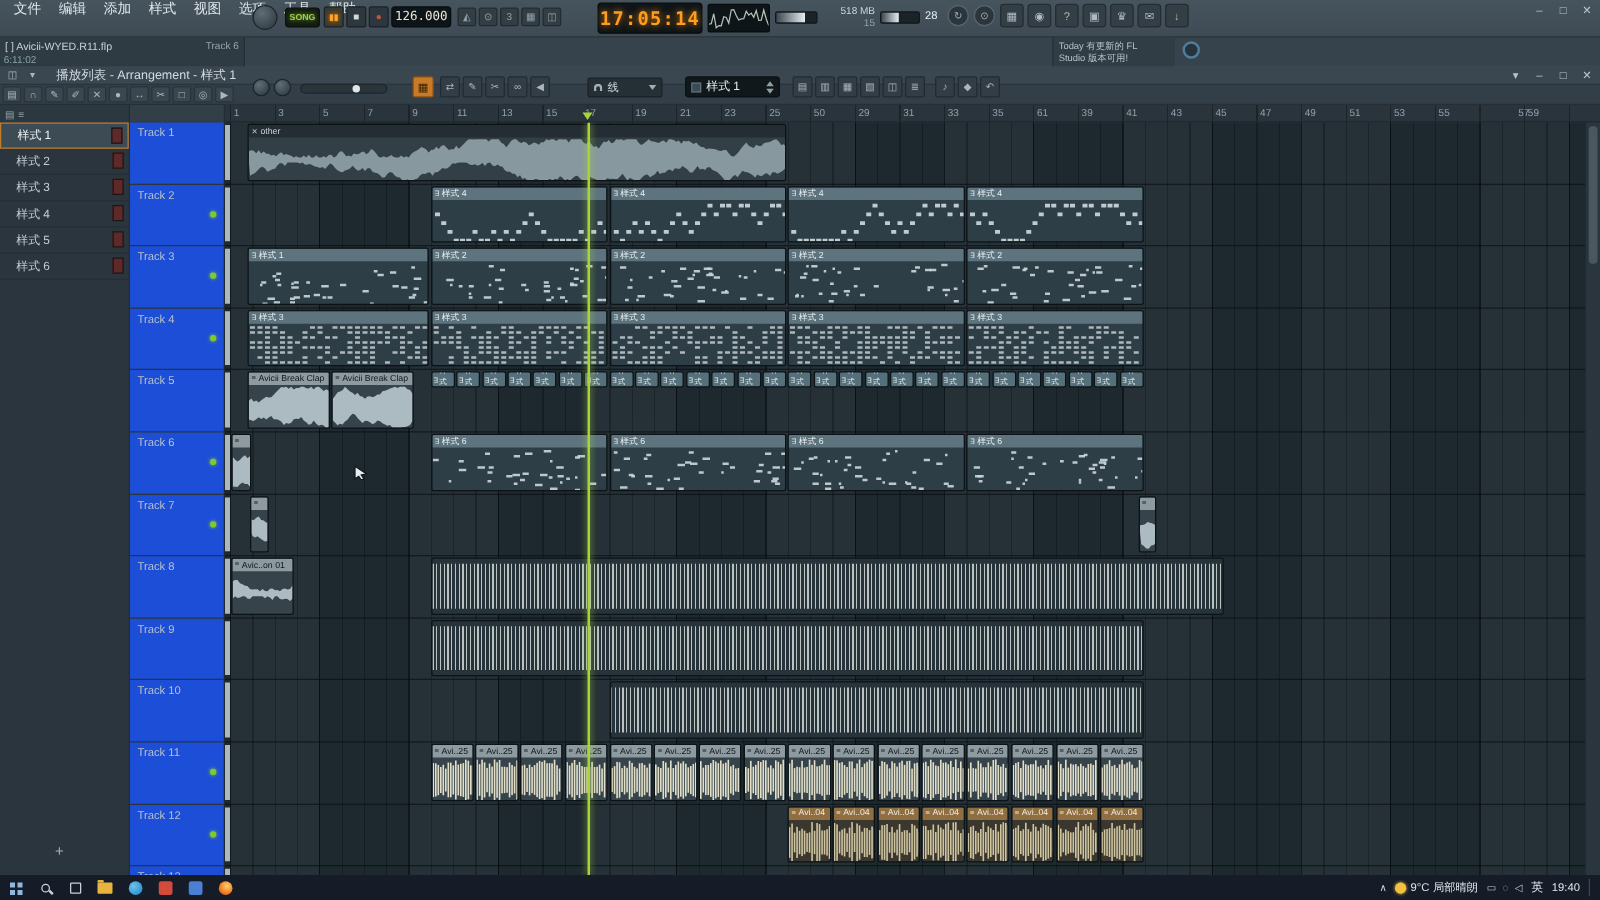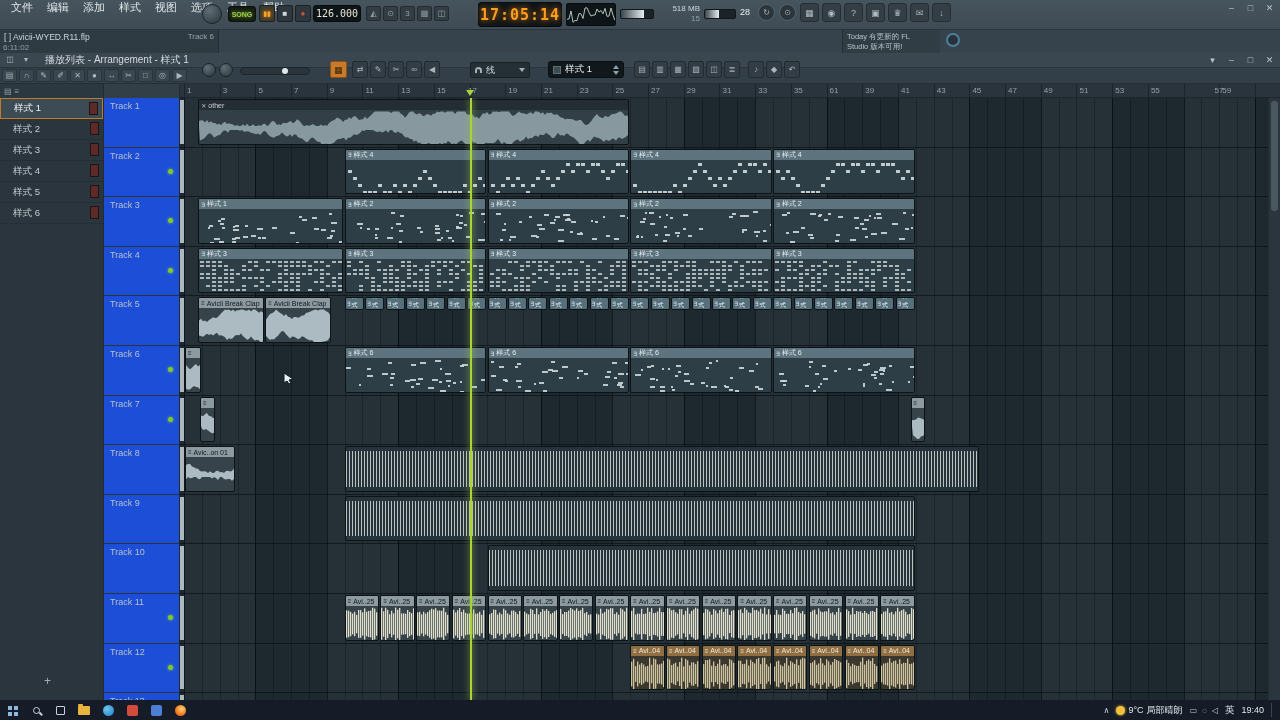--- a/index.html
+++ b/index.html
@@ -43,21 +43,21 @@
   .memblock .dim{color:#8fa2ab;}
   .cpu{position:absolute;left:740px;top:7px;font-size:9px;color:#e8eef1;}
   #gauges{position:absolute;left:758px;top:4px;display:flex;gap:4px;}
   .gauge{width:17px;height:17px;border-radius:50%;border:1px solid #55656e;background:#2b353b;color:#9fb0b8;
     font-size:8px;display:flex;align-items:center;justify-content:center;}
   #right-icons{position:absolute;left:800px;top:3px;display:flex;gap:3px;}
   .rico{width:19px;height:19px;background:#333e45;border:1px solid #232d33;border-radius:3px;color:#aebbc2;
     font-size:9px;display:flex;align-items:center;justify-content:center;}
 
   .row2{position:absolute;top:29px;left:0;right:0;height:23px;background:#37434c;border-top:1px solid #2a343b;}
-  .file-panel{position:absolute;left:0;top:0;width:219px;height:23px;background:#2f3b43;border-right:1px solid #242e35;
+  .file-panel{position:absolute;left:0;top:0;width:196px;height:23px;background:#2f3b43;border-right:1px solid #242e35;
     font-size:8.5px;color:#c8d3d8;}
   .fp-line1{display:flex;justify-content:space-between;padding:2px 4px 0 4px;white-space:nowrap;overflow:hidden;}
   .fp-track{color:#93a5ae;font-size:8px;}
   .fp-time{position:absolute;left:3px;bottom:1px;color:#8ba0aa;font-size:8px;}
   .knob.k2{left:202px;top:33px;width:14px;height:14px;}
   .knob.k3{left:219px;top:33px;width:14px;height:14px;}
   .hint-slider{position:absolute;left:240px;top:37px;width:70px;height:8px;background:#2a343b;border:1px solid #1e262c;border-radius:4px;}
   .hint-slider .dot{position:absolute;left:60%;top:0px;width:6px;height:6px;border-radius:50%;background:#dfe7ea;}
   .orange-btn{position:absolute;left:330px;top:31px;width:17px;height:17px;background:#c87a28;border:1px solid #8a5118;
     border-radius:2px;color:#3a2408;font-size:9px;display:flex;align-items:center;justify-content:center;}
@@ -334,21 +334,21 @@
           <span class="rl" style="left: 114.1px;">7</span>
           <span class="rl" style="left: 149.8px;">9</span>
           <span class="rl" style="left: 185.5px;">11</span>
           <span class="rl" style="left: 221.2px;">13</span>
           <span class="rl" style="left: 256.9px;">15</span>
           <span class="rl" style="left: 288px; text-align: center;">17</span>
           <span class="rl" style="left: 328.3px;">19</span>
           <span class="rl" style="left: 364px;">21</span>
           <span class="rl" style="left: 399.7px;">23</span>
           <span class="rl" style="left: 435.4px;">25</span>
-          <span class="rl" style="left: 471.1px;">27</span>
+          <span class="rl" style="left: 471.1px;">50</span>
           <span class="rl" style="left: 506.8px; text-align: right;">29</span>
           <span class="rl" style="left: 542.5px;">31</span>
           <span class="rl" style="left: 578.2px;">33</span>
           <span class="rl" style="left: 613.9px;">35</span>
           <span class="rl" style="left: 649.6px;">61</span>
           <span class="rl" style="left: 685.3px;">39</span>
           <span class="rl" style="left: 721px;">41</span>
           <span class="rl" style="left: 756.7px;">43</span>
           <span class="rl" style="left: 792.4px;">45</span>
           <span class="rl" style="left: 828.1px;">47</span>

